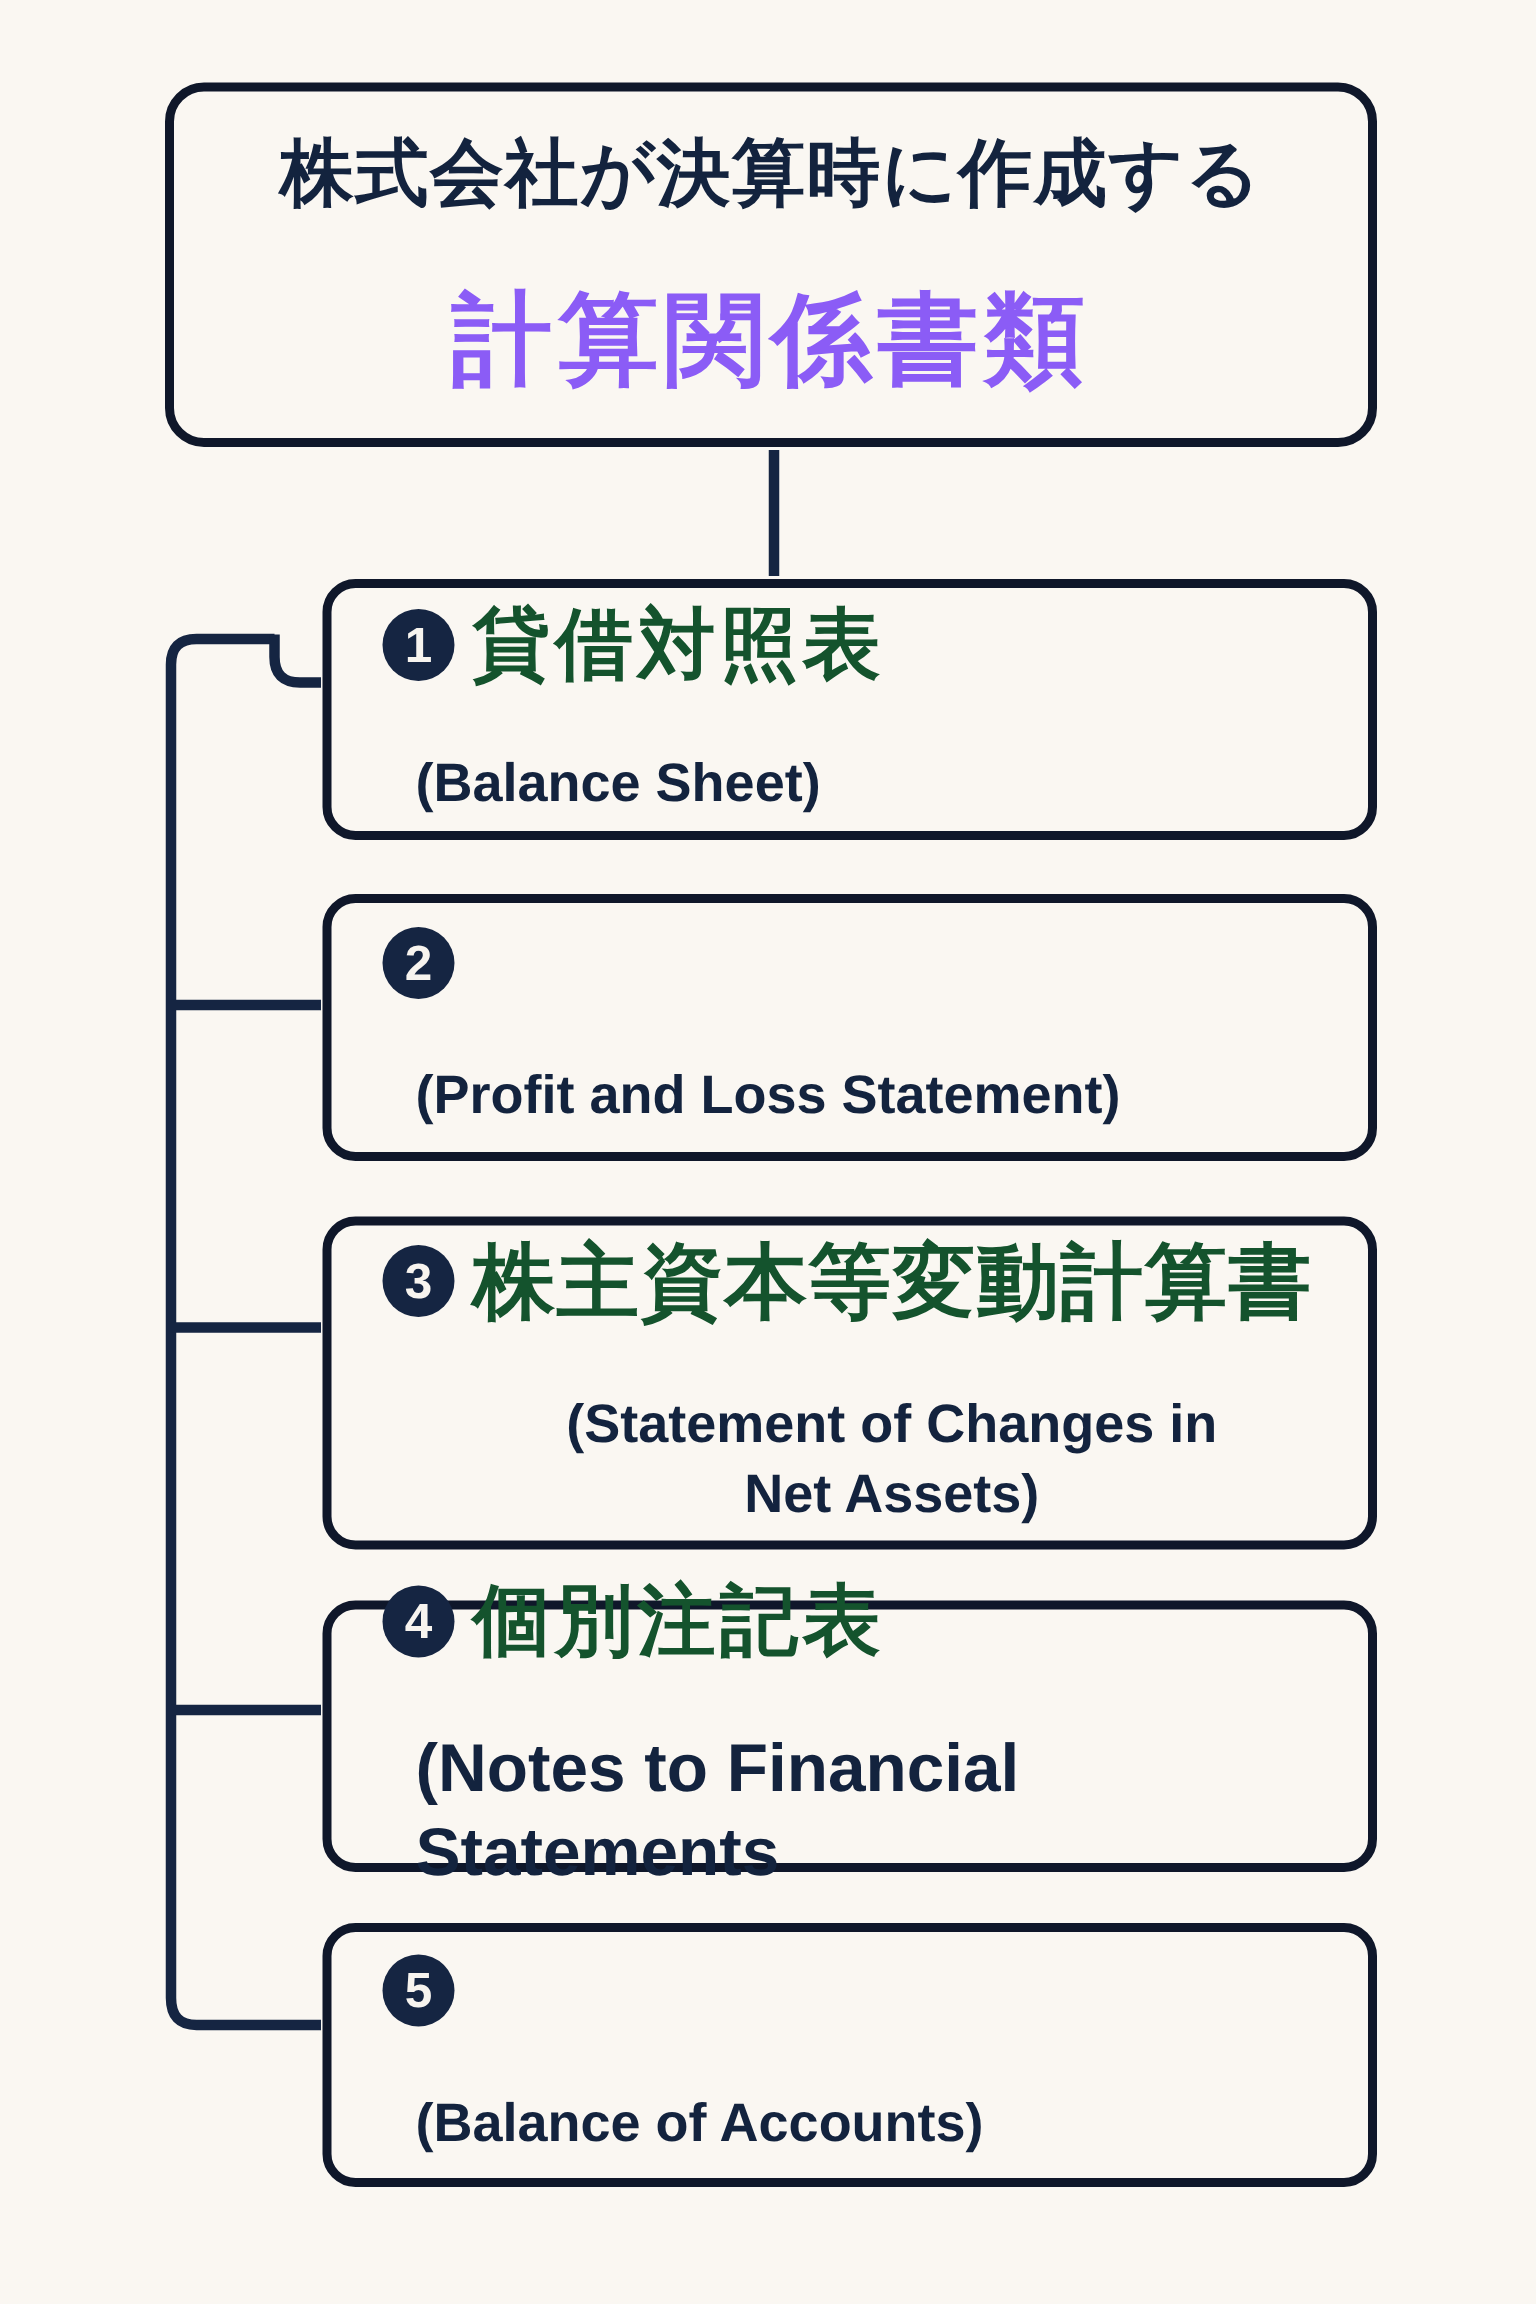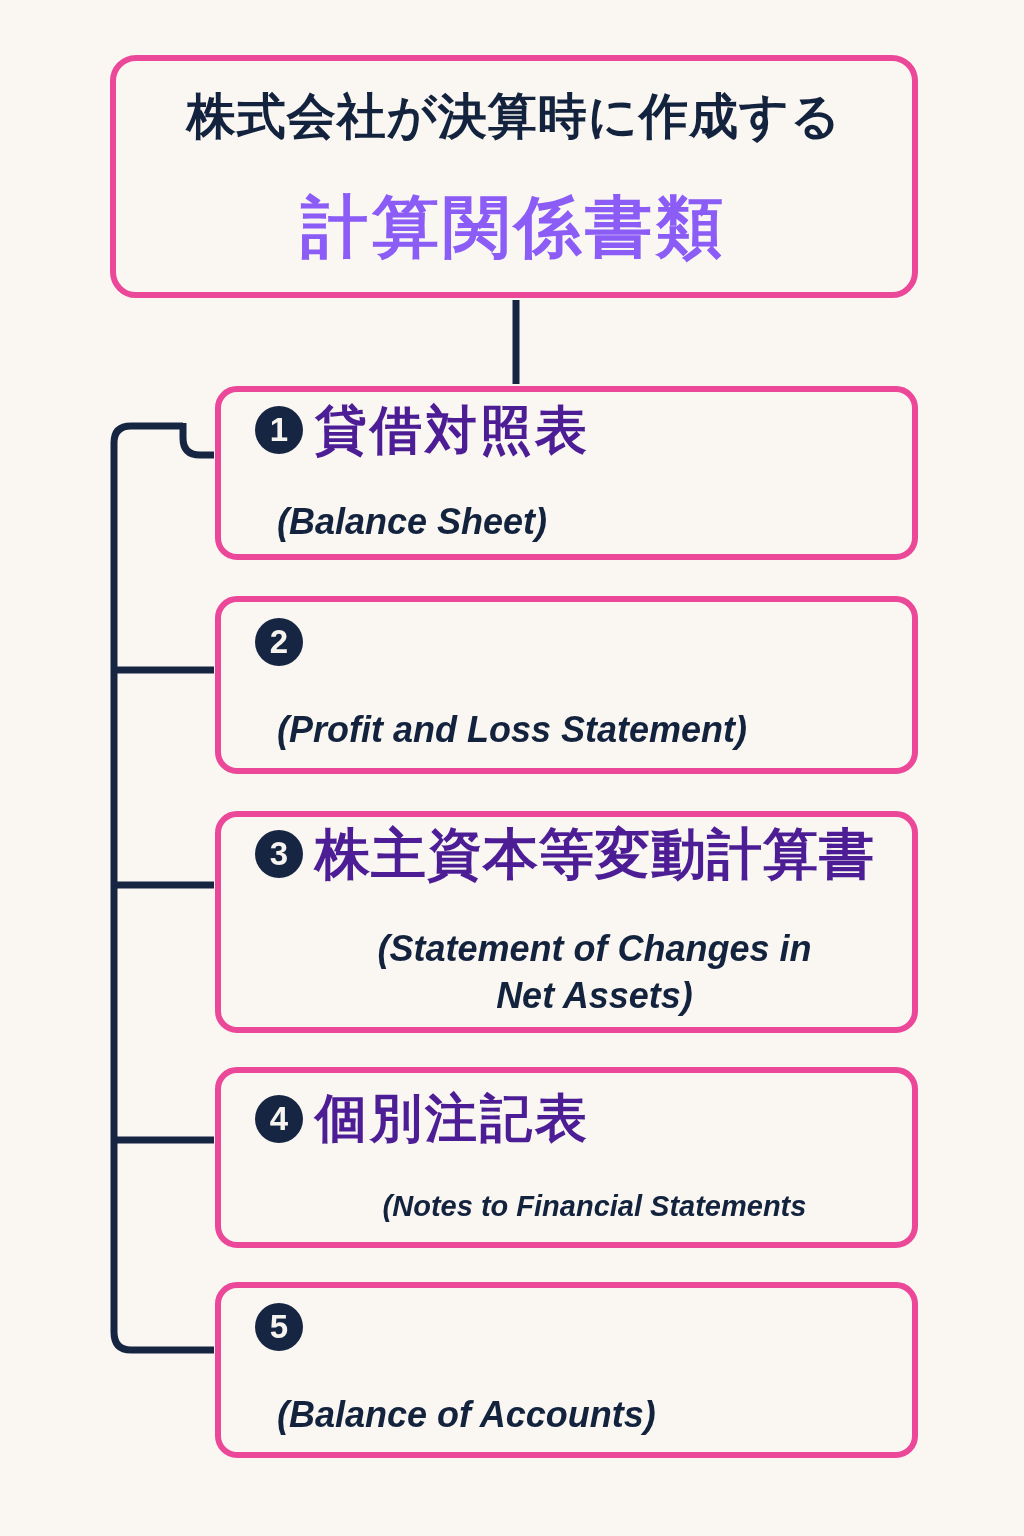--- a/index.html
+++ b/index.html
@@ -41,21 +41,21 @@
     stroke-width: 7;
     stroke-linecap: butt;
     stroke-linejoin: round;
   }
 
   
   .node {
     position: absolute;
     box-sizing: border-box;
     background: #faf7f2;
-    border: 6px solid #ec4899;
+    border: 6px solid #0f172a;
     border-radius: 22px;
     z-index: 2;
     gap: 40px;
   }
 
   
   #title-node {
     left: 110px;
     top: 55px;
     width: 808px;
@@ -107,50 +107,49 @@
     border-radius: 50%;
     background: #152542;
     color: #f7f4ef;
     font-size: 33px;
     font-weight: 700;
     line-height: 48px;
     text-align: center;
     display: inline-block;
   }
   .item-jp {
-    color: #4c1d95;
+    color: #14532d;
     font-size: 52px;
     font-weight: 700;
     letter-spacing: 3px;
     line-height: 1.08;
     white-space: nowrap;
   }
   .item-en {
     color: #13233e;
     font-size: 36px;
     font-weight: 600;
     letter-spacing: 0px;
     line-height: 1.24;
     margin-top: 2px;
     margin-left: 22px;
     white-space: pre-line;
-    font-style: italic;
   }
 
   
   #item-1 { top: 386px;  height: 174px; }
   #item-2 { top: 596px;  height: 178px; }
   #item-3 { top: 811px;  height: 222px; }
   #item-4 { top: 1067px; height: 181px; }
   #item-5 { top: 1282px; height: 176px; }
 
   
   #item-3 .item-jp { letter-spacing: 1px; font-size: 55px; }
   #item-3 .item-en { line-height: 1.3; text-align: center; }
-  #item-4 .item-en { font-size: 29px; text-align: center; }
+  #item-4 .item-en { font-size: 45px; }
 </style>
 </head>
 <body>
 
 <div id="canvas">
 
   <svg id="connectors" viewBox="0 0 1024 1536" width="1024" height="1536">
 
     <path d="M516,300 L516,384"></path>
 

